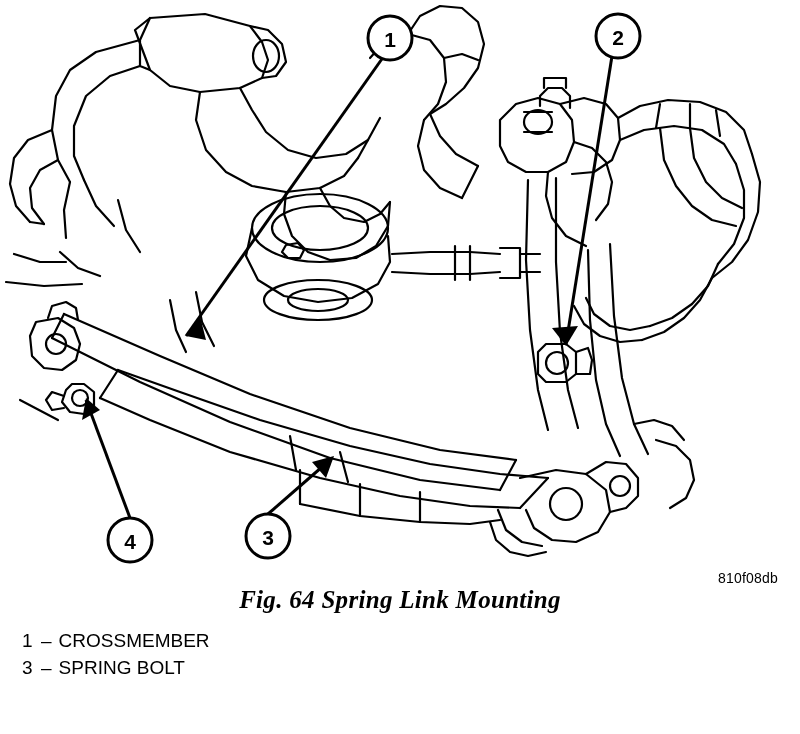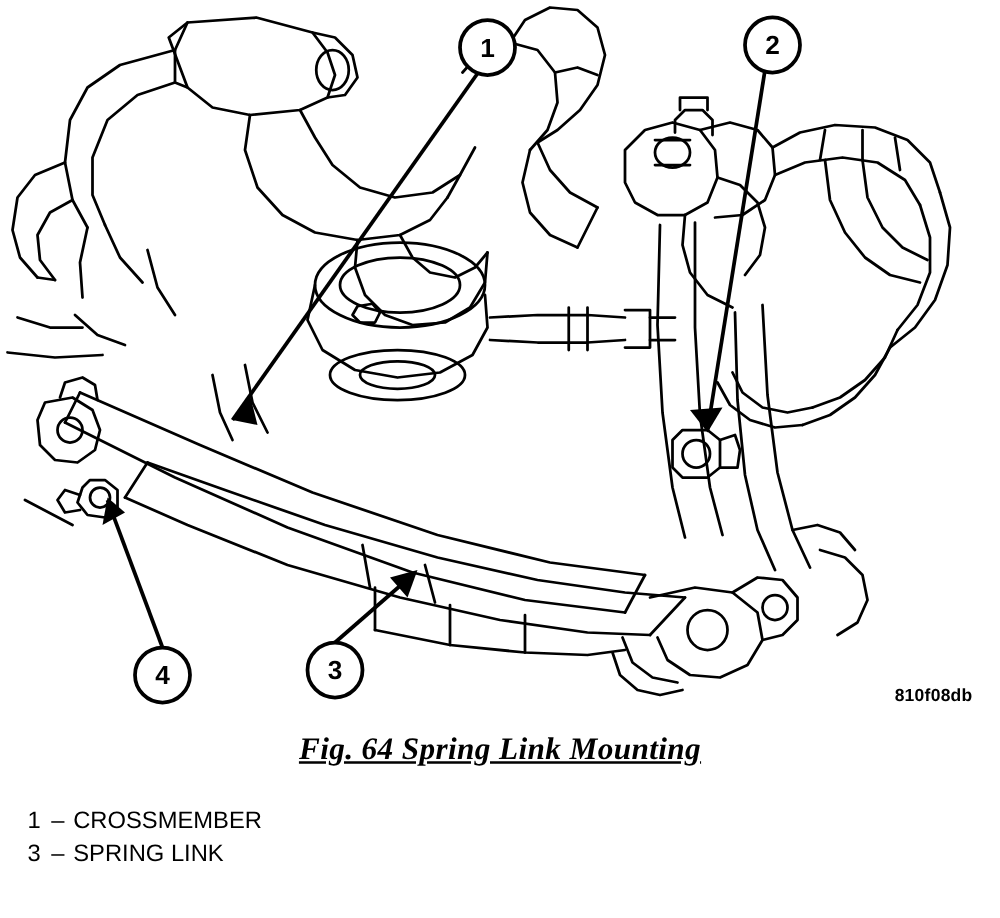--- a/index.html
+++ b/index.html
@@ -35,47 +35,45 @@
     font-family: "Liberation Sans", sans-serif;
     font-size: 21px;
     font-weight: bold;
     text-anchor: middle;
     dominant-baseline: central;
     fill: #000000;
   }
   #figure-code {
     position: absolute;
     right: 22px;
-    top: 548px;
+    top: 570px;
     font-family: "Liberation Sans", sans-serif;
     font-size: 14px;
-    font-weight: bold;
+    font-weight: normal;
     letter-spacing: 0.2px;
     color: #000000;
   }
   #figure-caption {
     position: absolute;
     left: 0;
     top: 586px;
     width: 800px;
     text-align: center;
     font-family: "Liberation Serif", serif;
     font-style: italic;
     font-weight: bold;
     font-size: 25px;
     letter-spacing: 0.3px;
     color: #000000;
-    text-decoration: underline;
   }
   #legend {
     position: absolute;
     left: 22px;
     top: 627px;
     width: 700px;
-    margin-top: 16px;
   }
   .legend-row {
     font-family: "Liberation Sans", sans-serif;
     font-size: 19px;
     line-height: 27px;
     white-space: nowrap;
     color: #000000;
   }
   .legend-num {
     display: inline-block;
@@ -240,17 +238,17 @@
 
   <div id="figure-code">810f08db</div>
 
   <div id="figure-caption">Fig. 64 Spring Link Mounting</div>
 
   <div id="legend">
     <div class="legend-row">
       <span class="legend-num">1</span><span class="legend-dash">–</span><span>CROSSMEMBER</span>
     </div>
     <div class="legend-row">
-      <span class="legend-num">3</span><span class="legend-dash">–</span><span>SPRING LINK</span>
+      <span class="legend-num">3</span><span class="legend-dash">–</span><span>SPRING BOLT</span>
     </div>
   </div>
 
 </div>
 
 </body></html>

